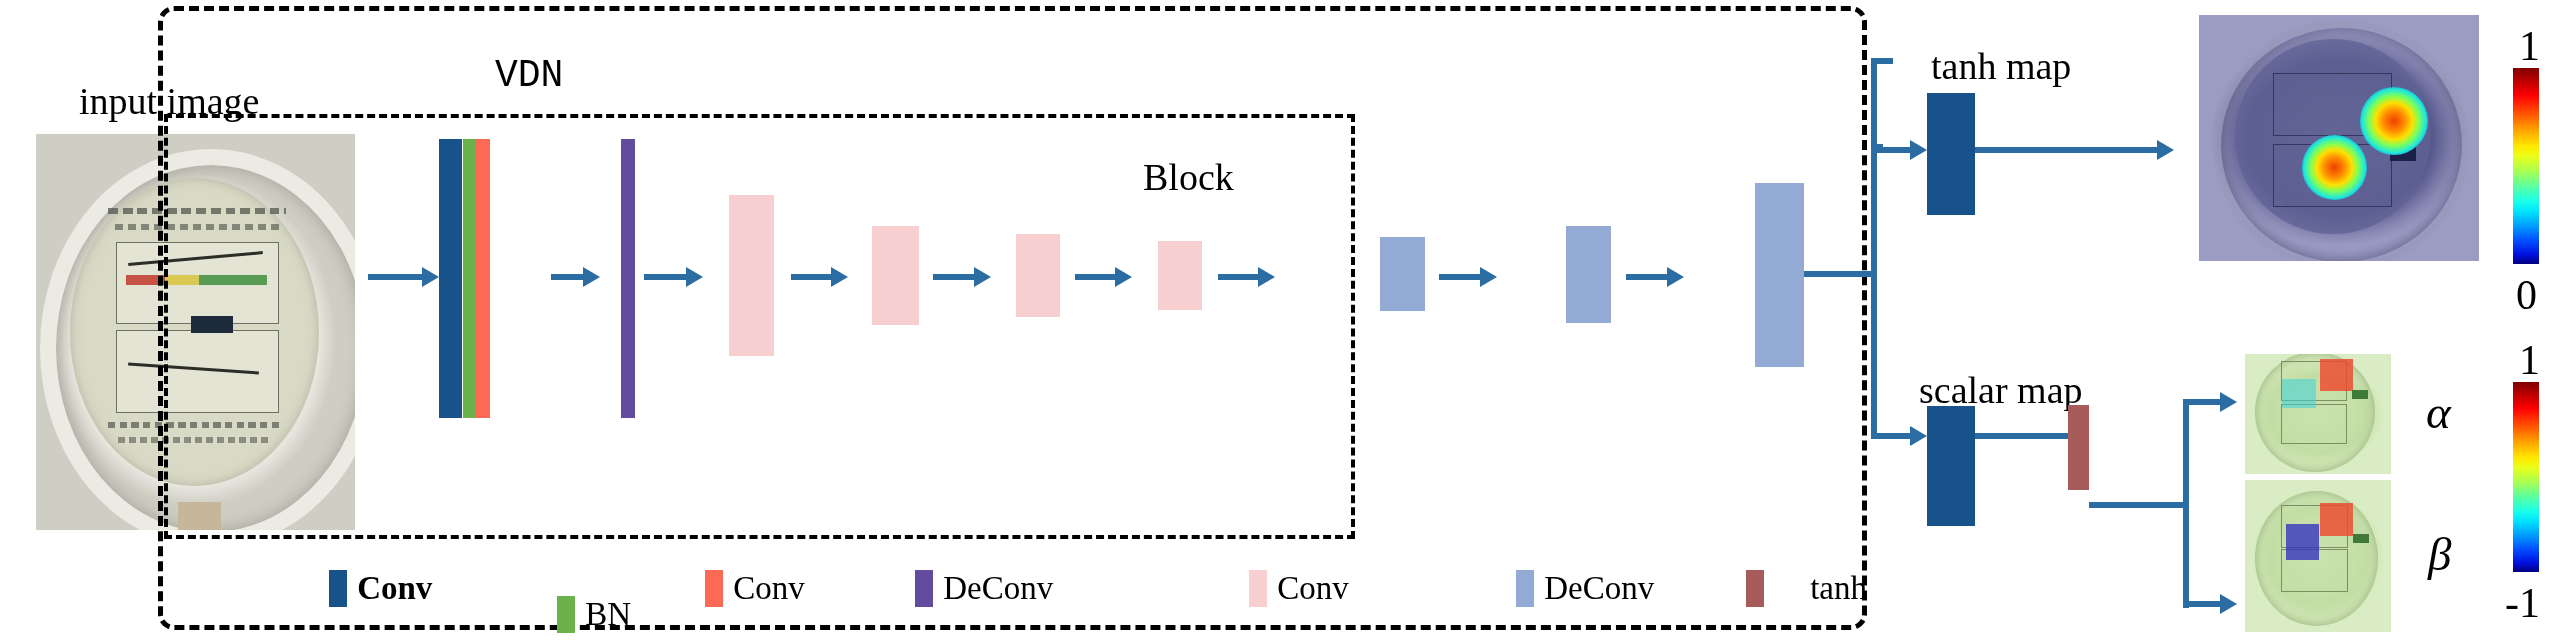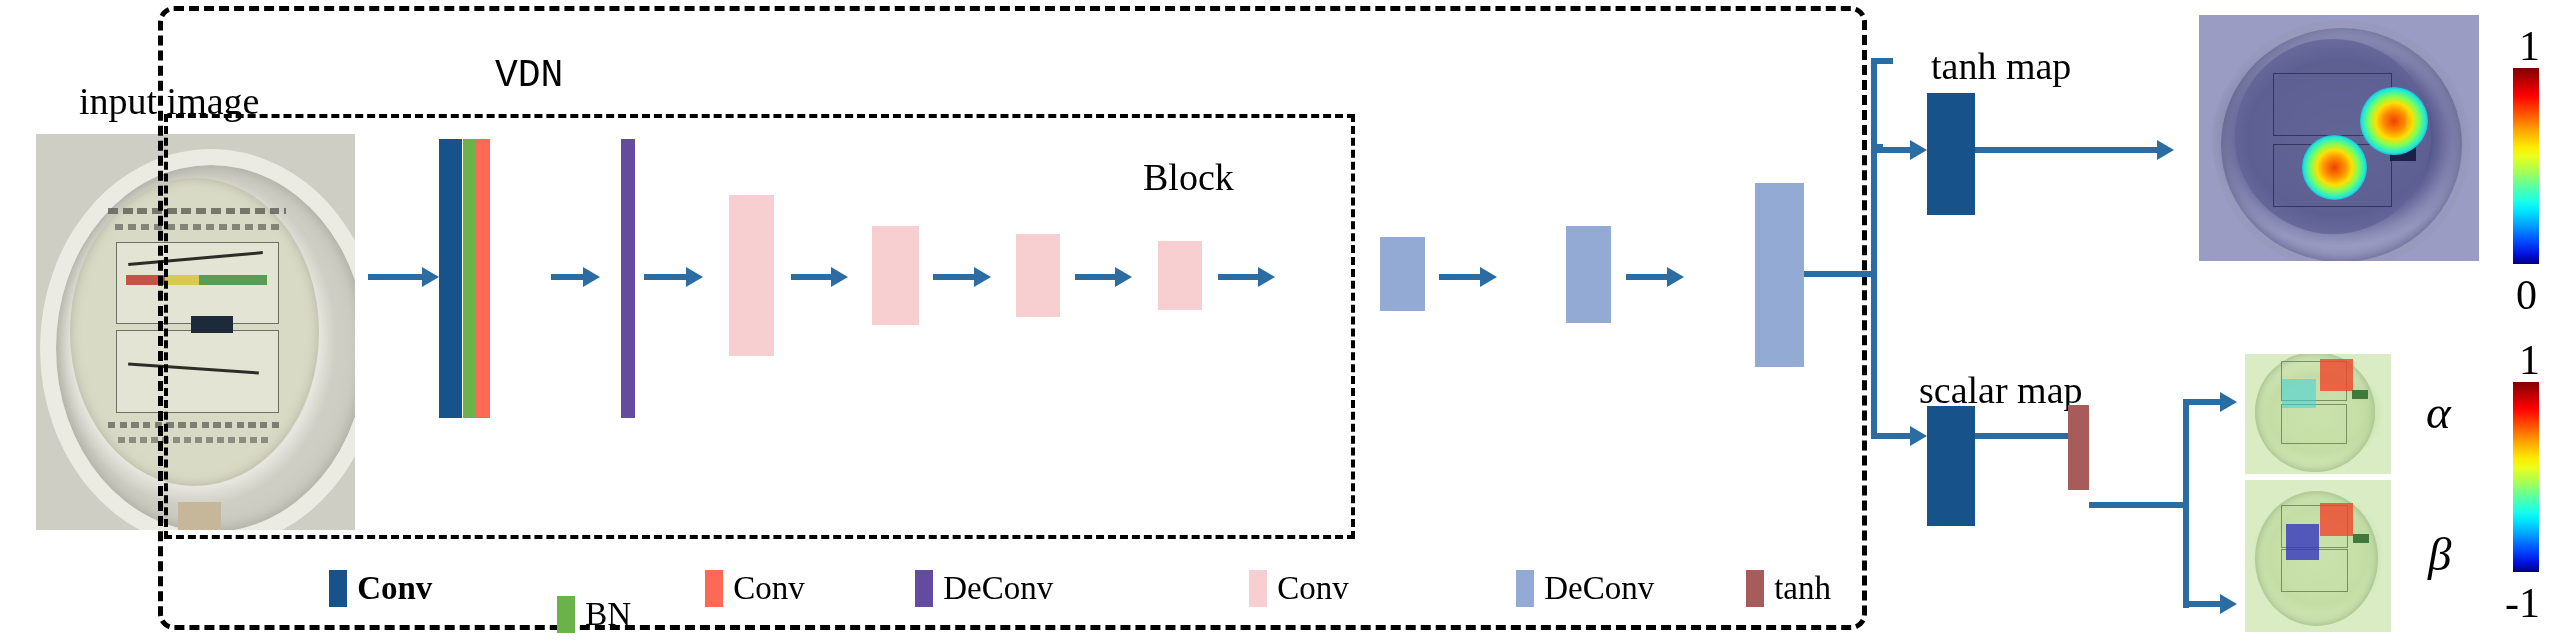--- a/index.html
+++ b/index.html
@@ -162,21 +162,21 @@
   <div class="legend-text">DeConv</div>
 </div>
 <div class="legend-item" style="left:1249px;top:570px;">
   <div class="legend-swatch" style="background:#f8cfd0;"></div>
   <div class="legend-text">Conv</div>
 </div>
 <div class="legend-item" style="left:1516px;top:570px;">
   <div class="legend-swatch" style="background:#93aad5;"></div>
   <div class="legend-text">DeConv</div>
 </div>
-<div class="legend-item" style="left:1746px;top:570px;">
+<div class="legend-item" style="left:1746px;top:570px;gap:36px;">
   <div class="legend-swatch" style="background:#a85b5b;"></div>
   <div class="legend-text">tanh</div>
 </div>
 
 <div class="photo meter-dark" style="left:2199px;top:14.7px;width:280px;height:246px;">
   <div class="ring" style="left:13.5px;top:4.9px;width:241px;height:234px;
               border:8.6px solid rgba(150,150,185,.45);
               box-shadow:inset 0 0 14.7px rgba(40,40,80,.6);"></div>
   <div class="ring" style="left:36px;top:24.6px;width:196px;height:195px;background:rgba(96,97,148,.75);"></div>
   <div class="abs" style="left:74px;top:58px;width:117px;height:61px;border:1.2px solid rgba(40,42,80,.8);"></div>

